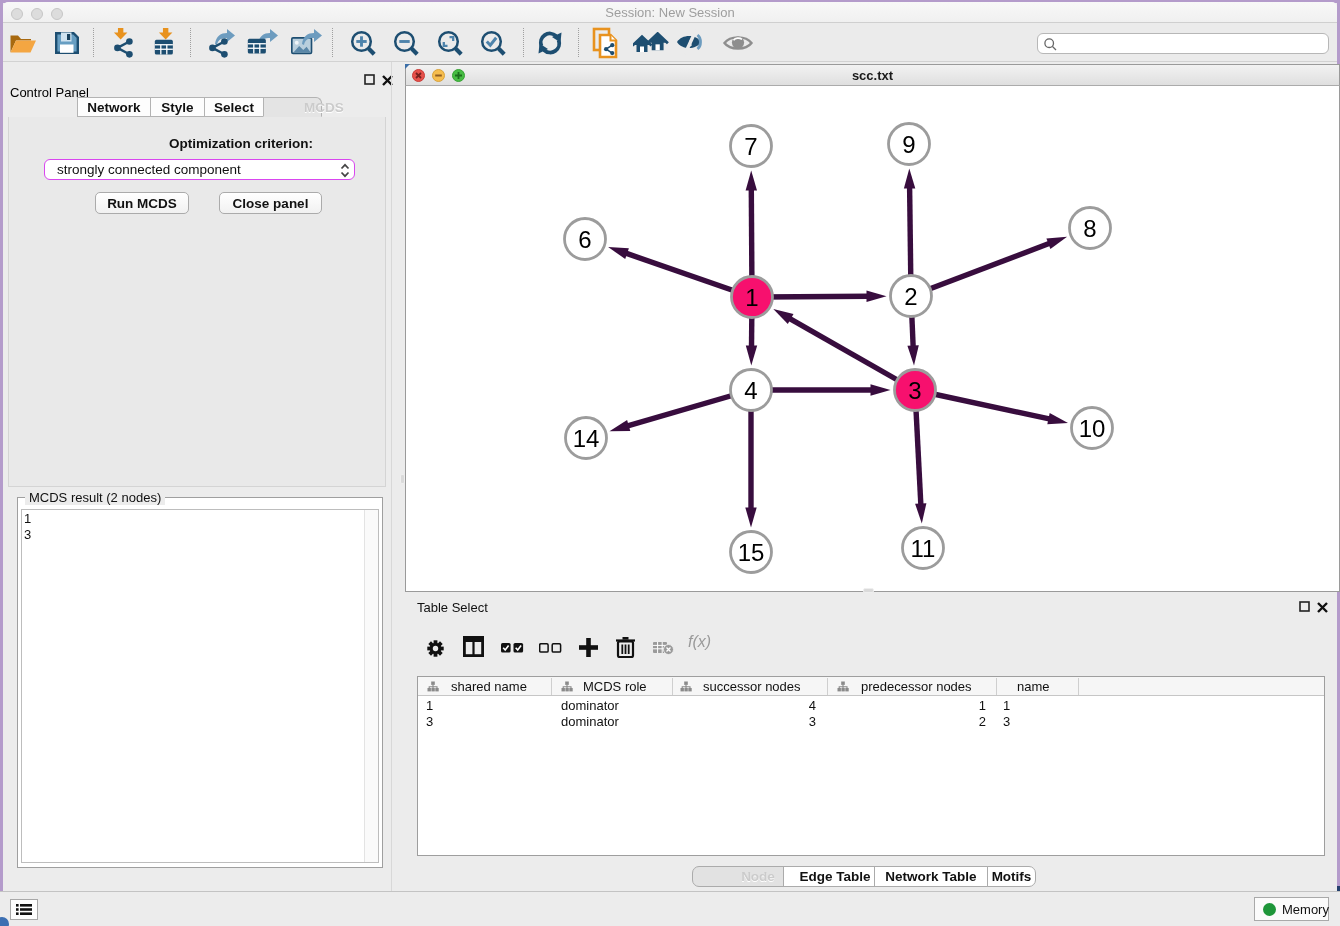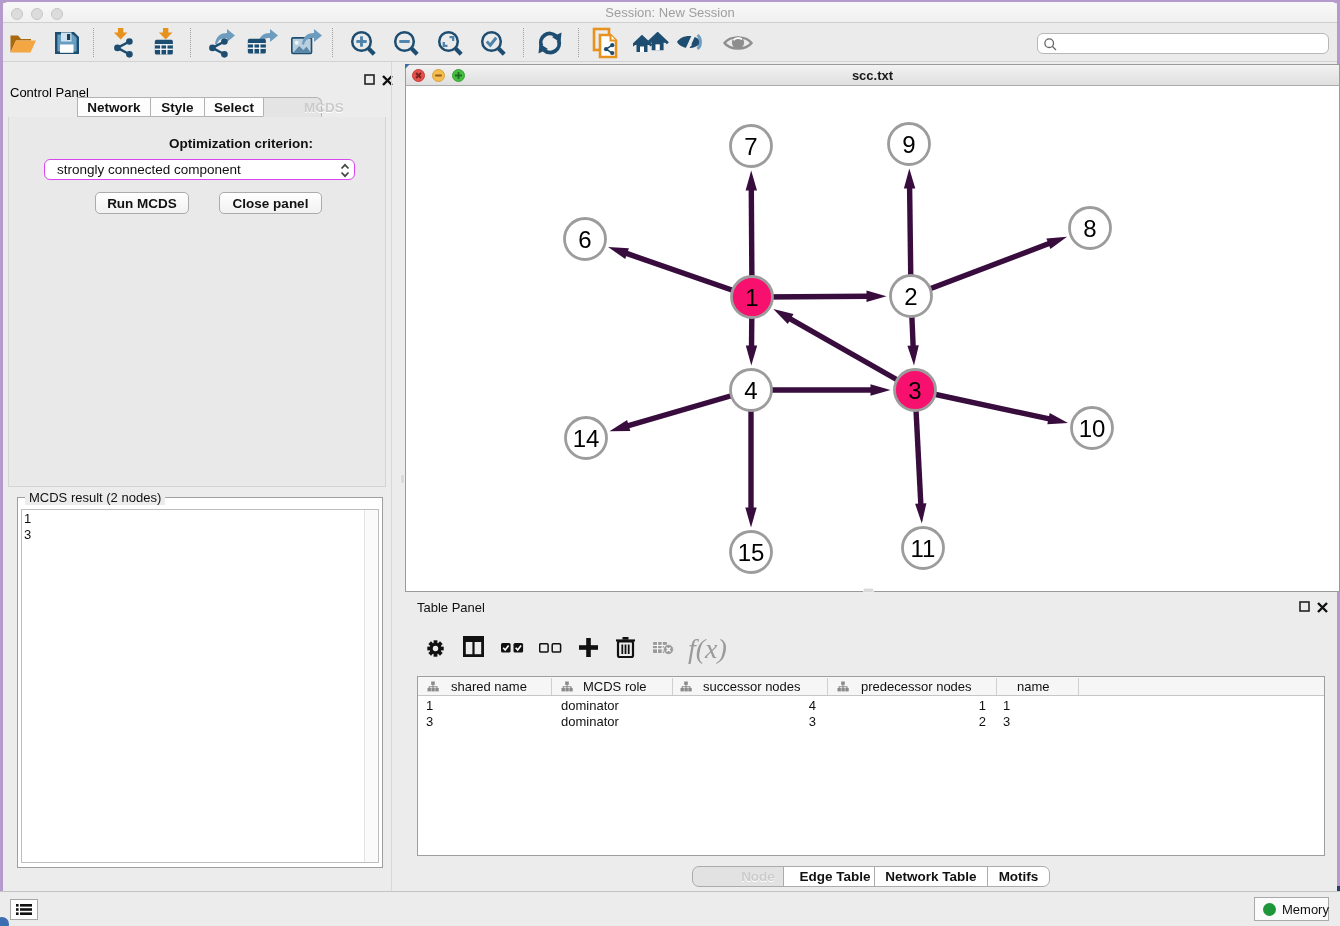--- a/index.html
+++ b/index.html
@@ -304,21 +304,21 @@
 <circle cx="345" cy="465" r="20.5" fill="#ffffff" stroke="#9c9c9c" stroke-width="2.8"></circle>
 <text x="345" y="473.5" text-anchor="middle" font-size="24" fill="#000">15</text>
 <circle cx="517" cy="461" r="20.5" fill="#ffffff" stroke="#9c9c9c" stroke-width="2.8"></circle>
 <text x="517" y="469.5" text-anchor="middle" font-size="24" fill="#000">11</text>
 </svg>
 </div>
 <div class="abs" id="netcorner"></div>
 <div class="abs" id="vsplit"></div>
 <div class="abs" id="hsplit"></div>
 
-<div class="abs" id="tp-title">Table Panel</div>
+<div class="abs" id="tp-title">Table Select</div>
 <svg class="icon" style="left:1299px;top:601px" width="12" height="12" viewBox="0 0 12 12">
     <rect x="1" y="1" width="9" height="9" fill="none" stroke="#222" stroke-width="1.6"></rect>
   </svg>
 <svg class="icon" style="left:1316px;top:601px" width="13" height="13" viewBox="0 0 13 13">
     <path d="M2 2 L11 11 M11 2 L2 11" stroke="#111" stroke-width="2.4"></path>
   </svg>
 <svg class="icon" style="left:427px;top:640px" width="17" height="17" viewBox="0 0 17 17">
     <g fill="#111">
       <circle cx="8.5" cy="8.5" r="5.8"></circle>
       <rect x="12.9" y="6.6" width="3.8" height="3.8" transform="rotate(0 14.8 8.5)"></rect>
@@ -373,21 +373,21 @@
     <rect x="1" y="1" width="14" height="11" rx="1" fill="#9a9a9a"></rect>
     <g stroke="#fff" stroke-width="1">
       <line x1="1" y1="4.4" x2="15" y2="4.4"></line>
       <line x1="1" y1="7.8" x2="15" y2="7.8"></line>
       <line x1="5.6" y1="1" x2="5.6" y2="12"></line>
       <line x1="10.2" y1="1" x2="10.2" y2="12"></line>
     </g>
     <circle cx="16.5" cy="8.5" r="5" fill="#9a9a9a" stroke="#ebebeb" stroke-width="1"></circle>
     <path d="M14.5 6.5 L18.5 10.5 M18.5 6.5 L14.5 10.5" stroke="#fff" stroke-width="1.3"></path>
   </svg>
-<div class="abs" style="left:688px;top:633px;font-family:Liberation Serif, serif;font-style:italic;font-size:28px;color:#9a9a9a;">f(x)</div>
+<div class="abs" style="left:688px;top:633px;font-family:Liberation Sans, sans-serif;font-style:italic;font-size:16px;color:#9a9a9a;">f(x)</div>
 <div class="abs" id="tp-table">
 <div id="tp-header">
 <div class="col-sep" style="left:133px"></div>
 <div class="col-sep" style="left:254px"></div>
 <div class="col-sep" style="left:409px"></div>
 <div class="col-sep" style="left:578px"></div>
 <div class="col-sep" style="left:660px"></div>
 <svg class="icon" style="left:9px;top:4px" width="12" height="11" viewBox="0 0 12 11">
         <g fill="#8a8a8a">
           <rect x="4.2" y="0.5" width="3.6" height="3.4"></rect>
@@ -438,21 +438,21 @@
 <div class="cell" style="left:8px;top:37px">3</div>
 <div class="cell" style="left:143px;top:37px">dominator</div>
 <div class="cell" style="left:330px;top:37px;width:68px;text-align:right;">3</div>
 <div class="cell" style="left:500px;top:37px;width:68px;text-align:right;">2</div>
 <div class="cell" style="left:585px;top:37px">3</div>
 </div>
 
 <div class="btab etched" style="left:692px; width:92px; background:#e2e2e2; border-radius:7px 0 0 7px;">Node Table</div>
 <div class="btab" style="left:783px; width:104px;">Edge Table</div>
 <div class="btab" style="left:874px; width:114px;">Network Table</div>
-<div class="btab" style="left:987px; width:63px; border-radius:0 7px 7px 0;">Motifs</div>
+<div class="btab" style="left:987px; width:49px; border-radius:0 7px 7px 0;">Motifs</div>
 
 <div class="abs" id="statusbar"></div>
 <div class="abs" id="stat-btn">
   <svg width="26" height="19" viewBox="0 0 26 19">
       <g fill="#111">
         <rect x="5" y="4" width="2.6" height="2.6"></rect>
         <rect x="9" y="4" width="12" height="2.6"></rect>
         <rect x="5" y="8.2" width="2.6" height="2.6"></rect>
         <rect x="9" y="8.2" width="12" height="2.6"></rect>
         <rect x="5" y="12.4" width="2.6" height="2.6"></rect>

